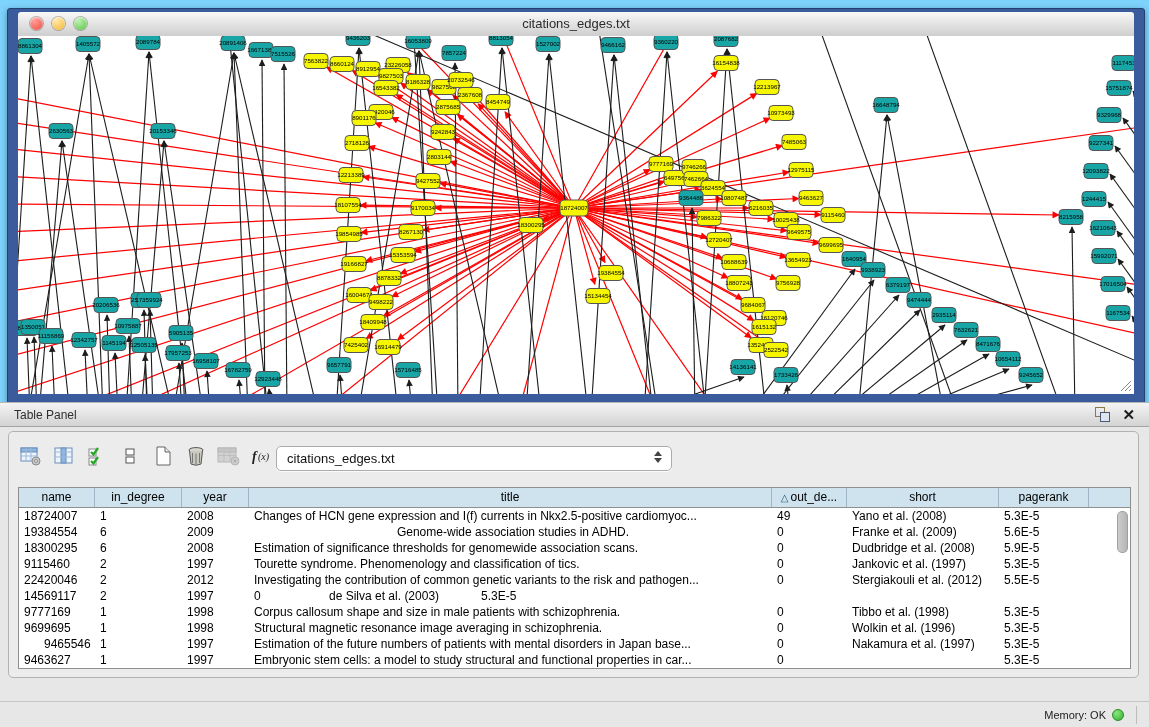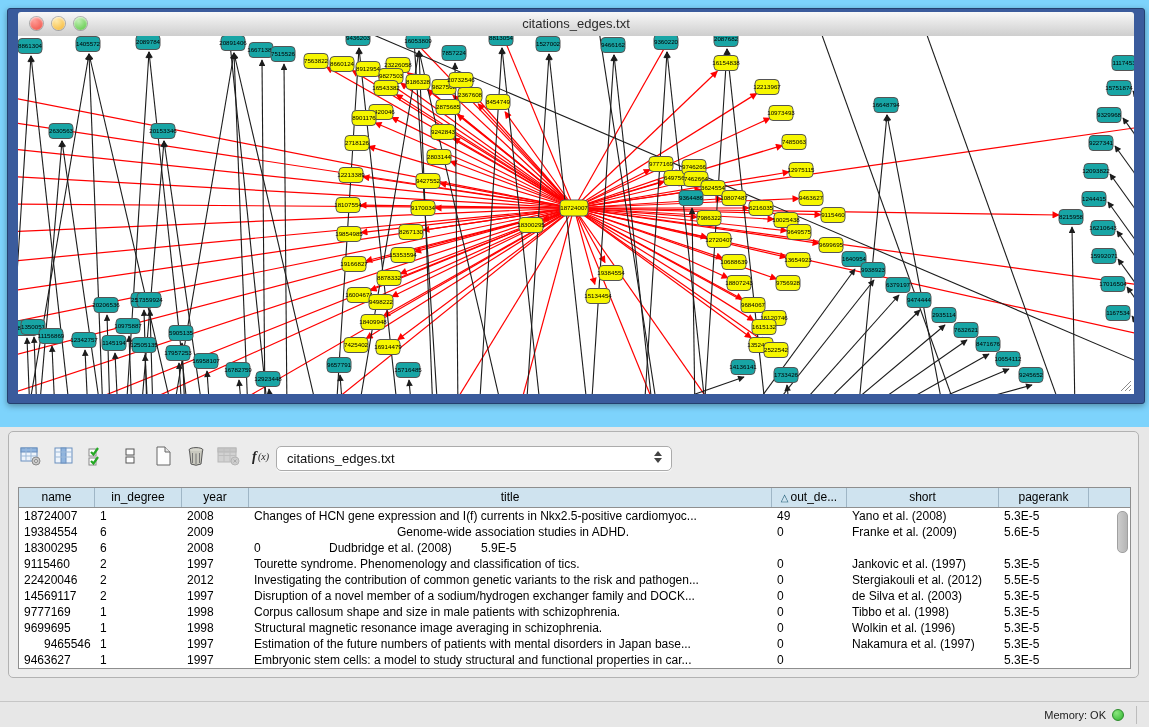--- a/index.html
+++ b/index.html
@@ -728,20 +728,30 @@
             <rect x="542" y="164" width="28" height="16" rx="4" ry="4" fill="#f6f600" stroke="#555" stroke-width="1"></rect>
             <text x="556" y="174.2" text-anchor="middle" font-size="6.2" fill="#000">18724007</text>
           </g>
         </svg>
       <svg class="grip" width="14" height="14">
         <path d="M13,3 L3,13 M13,7 L7,13 M13,11 L11,13" stroke="#8a8a8a" stroke-width="1" fill="none"></path>
       </svg>
     </div>
   </div>
 
+  <div class="panel-titlebar">
+    <span class="panel-title">Table Panel</span>
+    <span class="panel-icons">
+      <span class="float-ic">
+          <span class="sq1"></span>
+          <span class="sq2"></span>
+        </span>
+      <span class="close-ic">✕</span>
+    </span>
+  </div>
 
   <div class="panel-body">
     <div class="panel-box">
       <div class="toolbar" id="toolbar">
           <div class="tb-ic">
             <svg width="22" height="20">
               <rect x="1" y="2" width="16" height="13" fill="#eef4fb" stroke="#6a8fbe"></rect>
               <rect x="1" y="2" width="16" height="4" fill="#8fb4de" stroke="#6a8fbe"></rect>
               <path d="M1 10h16M6 2v13M11 2v13" stroke="#9db9d8"></path>
               <circle cx="16" cy="15" r="4" fill="#c9c9c9" stroke="#8a8a8a"></circle>
@@ -831,20 +841,21 @@
               <div class="td" style="width: 67px;">2009</div>
               <div class="td" style="width: 523px; text-align: center;">Genome-wide association studies in ADHD.</div>
               <div class="td" style="width: 75px;">0</div>
               <div class="td" style="width: 152px;">Franke et al. (2009)</div>
               <div class="td" style="width: 90px;">5.6E-5</div>
             </div>
             <div class="trow">
               <div class="td" style="width: 76px;">18300295</div>
               <div class="td" style="width: 87px;">6</div>
               <div class="td" style="width: 67px;">2008</div>
+              <div class="td" style="width: 523px;">Estimation of significance thresholds for genomewide association scans.</div>
               <div class="td" style="width: 75px;">0</div>
               <div class="td" style="width: 152px;">Dudbridge et al. (2008)</div>
               <div class="td" style="width: 90px;">5.9E-5</div>
             </div>
             <div class="trow">
               <div class="td" style="width: 76px;">9115460</div>
               <div class="td" style="width: 87px;">2</div>
               <div class="td" style="width: 67px;">1997</div>
               <div class="td" style="width: 523px;">Tourette syndrome. Phenomenology and classification of tics.</div>
               <div class="td" style="width: 75px;">0</div>
@@ -857,21 +868,20 @@
               <div class="td" style="width: 67px;">2012</div>
               <div class="td" style="width: 523px;">Investigating the contribution of common genetic variants to the risk and pathogen...</div>
               <div class="td" style="width: 75px;">0</div>
               <div class="td" style="width: 152px;">Stergiakouli et al. (2012)</div>
               <div class="td" style="width: 90px;">5.5E-5</div>
             </div>
             <div class="trow">
               <div class="td" style="width: 76px;">14569117</div>
               <div class="td" style="width: 87px;">2</div>
               <div class="td" style="width: 67px;">1997</div>
-              <div class="td" style="width: 523px;">Disruption of a novel member of a sodium/hydrogen exchanger family and DOCK...</div>
               <div class="td" style="width: 75px;">0</div>
               <div class="td" style="width: 152px;">de Silva et al. (2003)</div>
               <div class="td" style="width: 90px;">5.3E-5</div>
             </div>
             <div class="trow">
               <div class="td" style="width: 76px;">9777169</div>
               <div class="td" style="width: 87px;">1</div>
               <div class="td" style="width: 67px;">1998</div>
               <div class="td" style="width: 523px;">Corpus callosum shape and size in male patients with schizophrenia.</div>
               <div class="td" style="width: 75px;">0</div>

